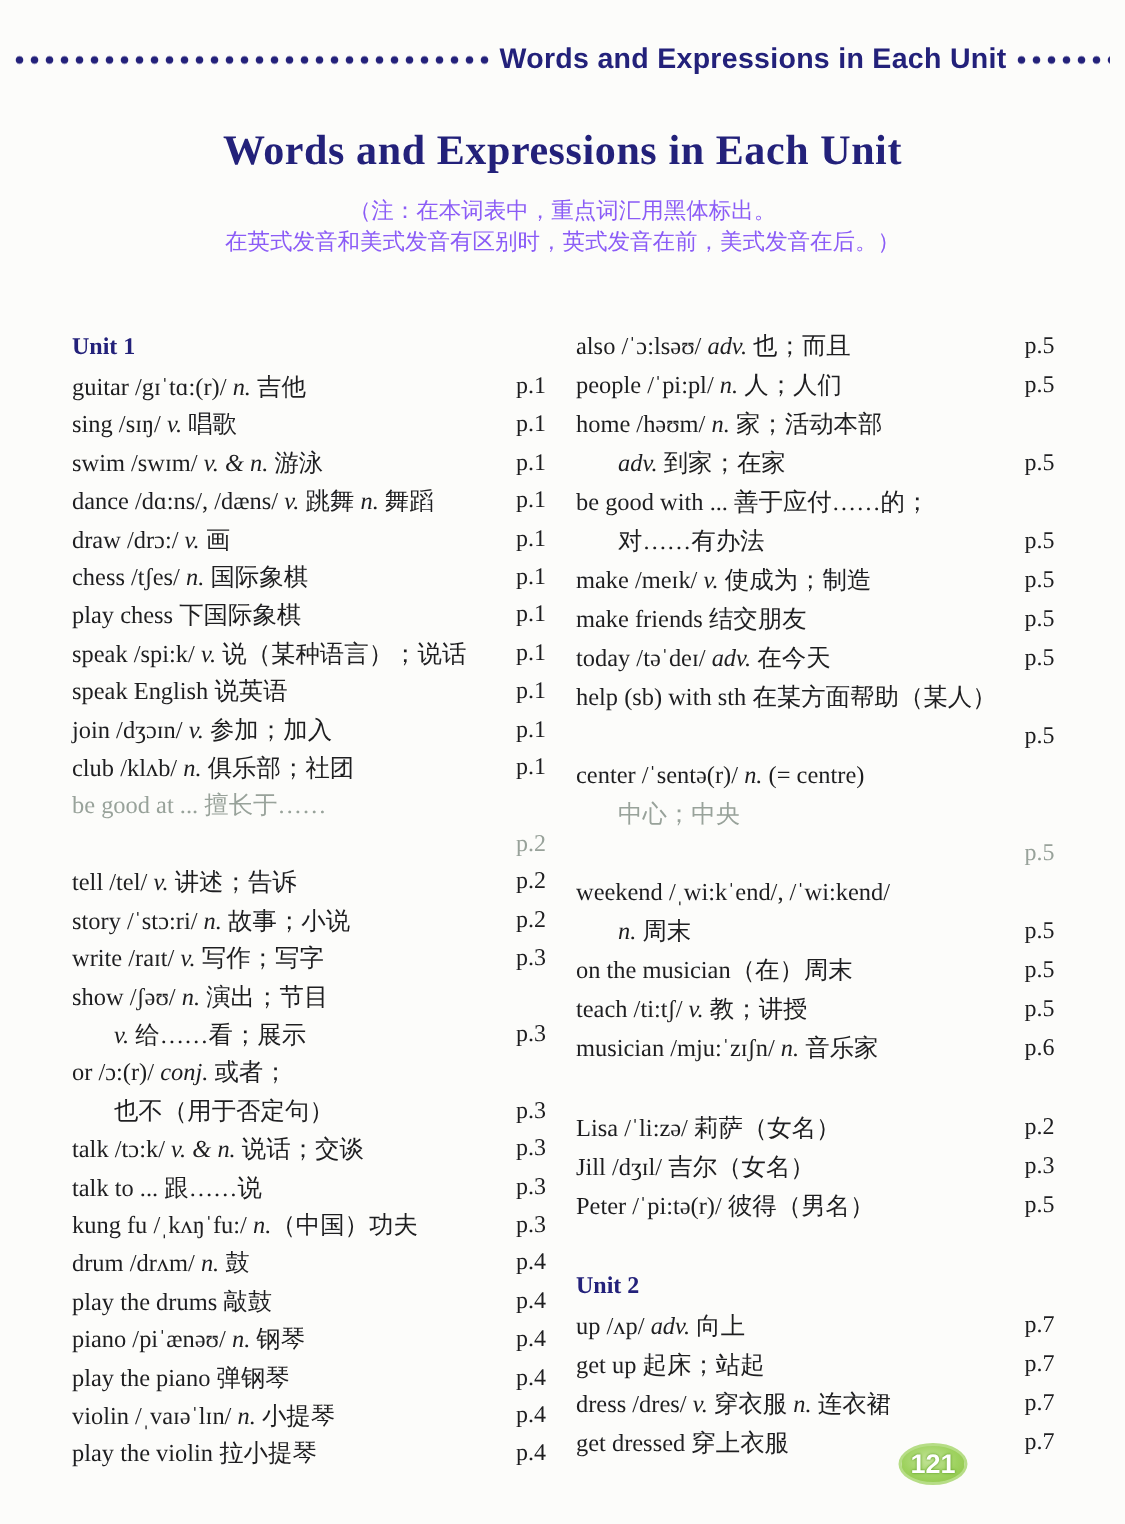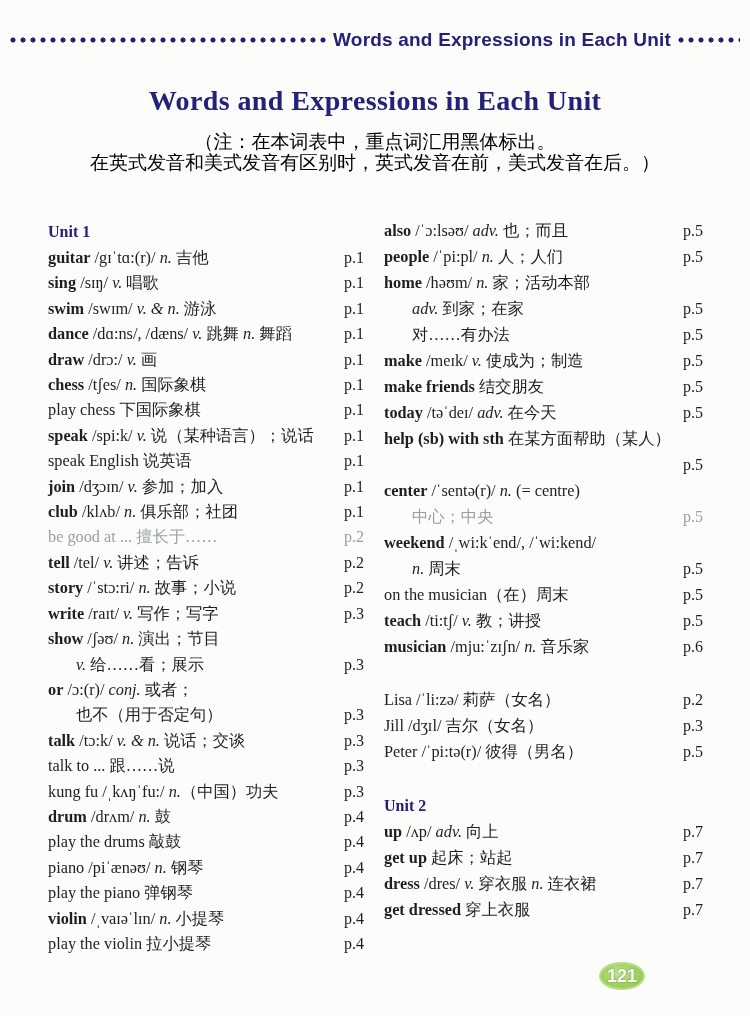--- a/index.html
+++ b/index.html
@@ -16,35 +16,35 @@
     background-image:radial-gradient(circle, #23217a 2.3px, rgba(0,0,0,0) 2.8px);
     background-size:10px 10px; background-repeat:repeat-x; background-position:left center;}
   .dots.lead{flex:1 1 auto;}
   .dots.tail{width:64px;}
   .runhead{font-family:"Liberation Sans","DejaVu Sans",sans-serif; font-weight:bold;
     color:#23217a; font-size:19px; padding:0 5px; white-space:nowrap; letter-spacing:0.2px;}
   
   .title{position:absolute; top:85px; left:0; width:100%; text-align:center;
     font-size:28px; font-weight:bold; color:#23217a; letter-spacing:0.4px;}
   .note{position:absolute; top:131px; left:0; width:100%; text-align:center;
-    font-size:19px; color:#000000; line-height:21px;}
+    font-size:15px; color:#8b5cf6; line-height:21px;}
   
   .col{position:absolute; top:218px;}
   .col.left{left:48px; width:316px;}
   .col.right{left:384px; width:319px;}
   .unit-header{color:#23217a; font-weight:bold; font-size:16px; line-height:27px; height:27px;}
   .col.right .unit-header{}
   .row{display:flex; line-height:25.4px; font-size:16.3px; min-height:25.4px;}
   .col.right .row{line-height:26px; min-height:26px;}
   .content{white-space:nowrap;}
   .row.ind .content{padding-left:28px;}
   .pg{margin-left:auto; padding-left:6px; font-size:16px; color:#1e1e20;}
-  .hw{font-weight:bold;text-align:center;}
+  .hw{font-weight:normal;text-align:center;}
   .pos{font-style:italic;}
-  .row.faded{color:#98a29a;}
+  .row.faded{color:#98a29a;flex-direction:column;}
   .row.faded .pg{color:#98a29a;}
   .gap{height:27px;}
   
   .badge{position:absolute; left:599px; top:962px; width:46px; height:28px;
     background:radial-gradient(ellipse at 45% 40%, #c4e49a 0%, #9ed25f 55%, #8cc244 100%);
     border:2px solid #b6dd86; border-radius:50%;
     display:flex; align-items:center; justify-content:center;
     font-family:"Liberation Sans","DejaVu Sans",sans-serif; font-weight:bold;
     font-size:18px; color:#ffffff; text-shadow:0 0 2px #69a52f, 0 0 1px #69a52f;
     box-sizing:border-box;}
@@ -189,20 +189,23 @@
         <span class="content"><span class="hw">people</span><span> /ˈpi:pl/ </span><span class="pos">n.</span><span> 人；人们</span></span>
         <span class="pg">p.5</span>
       </div>
       <div class="row">
         <span class="content"><span class="hw">home</span><span> /həʊm/ </span><span class="pos">n.</span><span> 家；活动本部</span></span>
       </div>
       <div class="row ind">
         <span class="content"><span class="pos">adv.</span><span> 到家；在家</span></span>
         <span class="pg">p.5</span>
       </div>
+      <div class="row">
+        <span class="content"><span class="hw">be good with ...</span><span> 善于应付……的；</span></span>
+      </div>
       <div class="row ind">
         <span class="content"><span>对……有办法</span></span>
         <span class="pg">p.5</span>
       </div>
       <div class="row">
         <span class="content"><span class="hw">make</span><span> /meɪk/ </span><span class="pos">v.</span><span> 使成为；制造</span></span>
         <span class="pg">p.5</span>
       </div>
       <div class="row">
         <span class="content"><span class="hw">make friends</span><span> 结交朋友</span></span>

